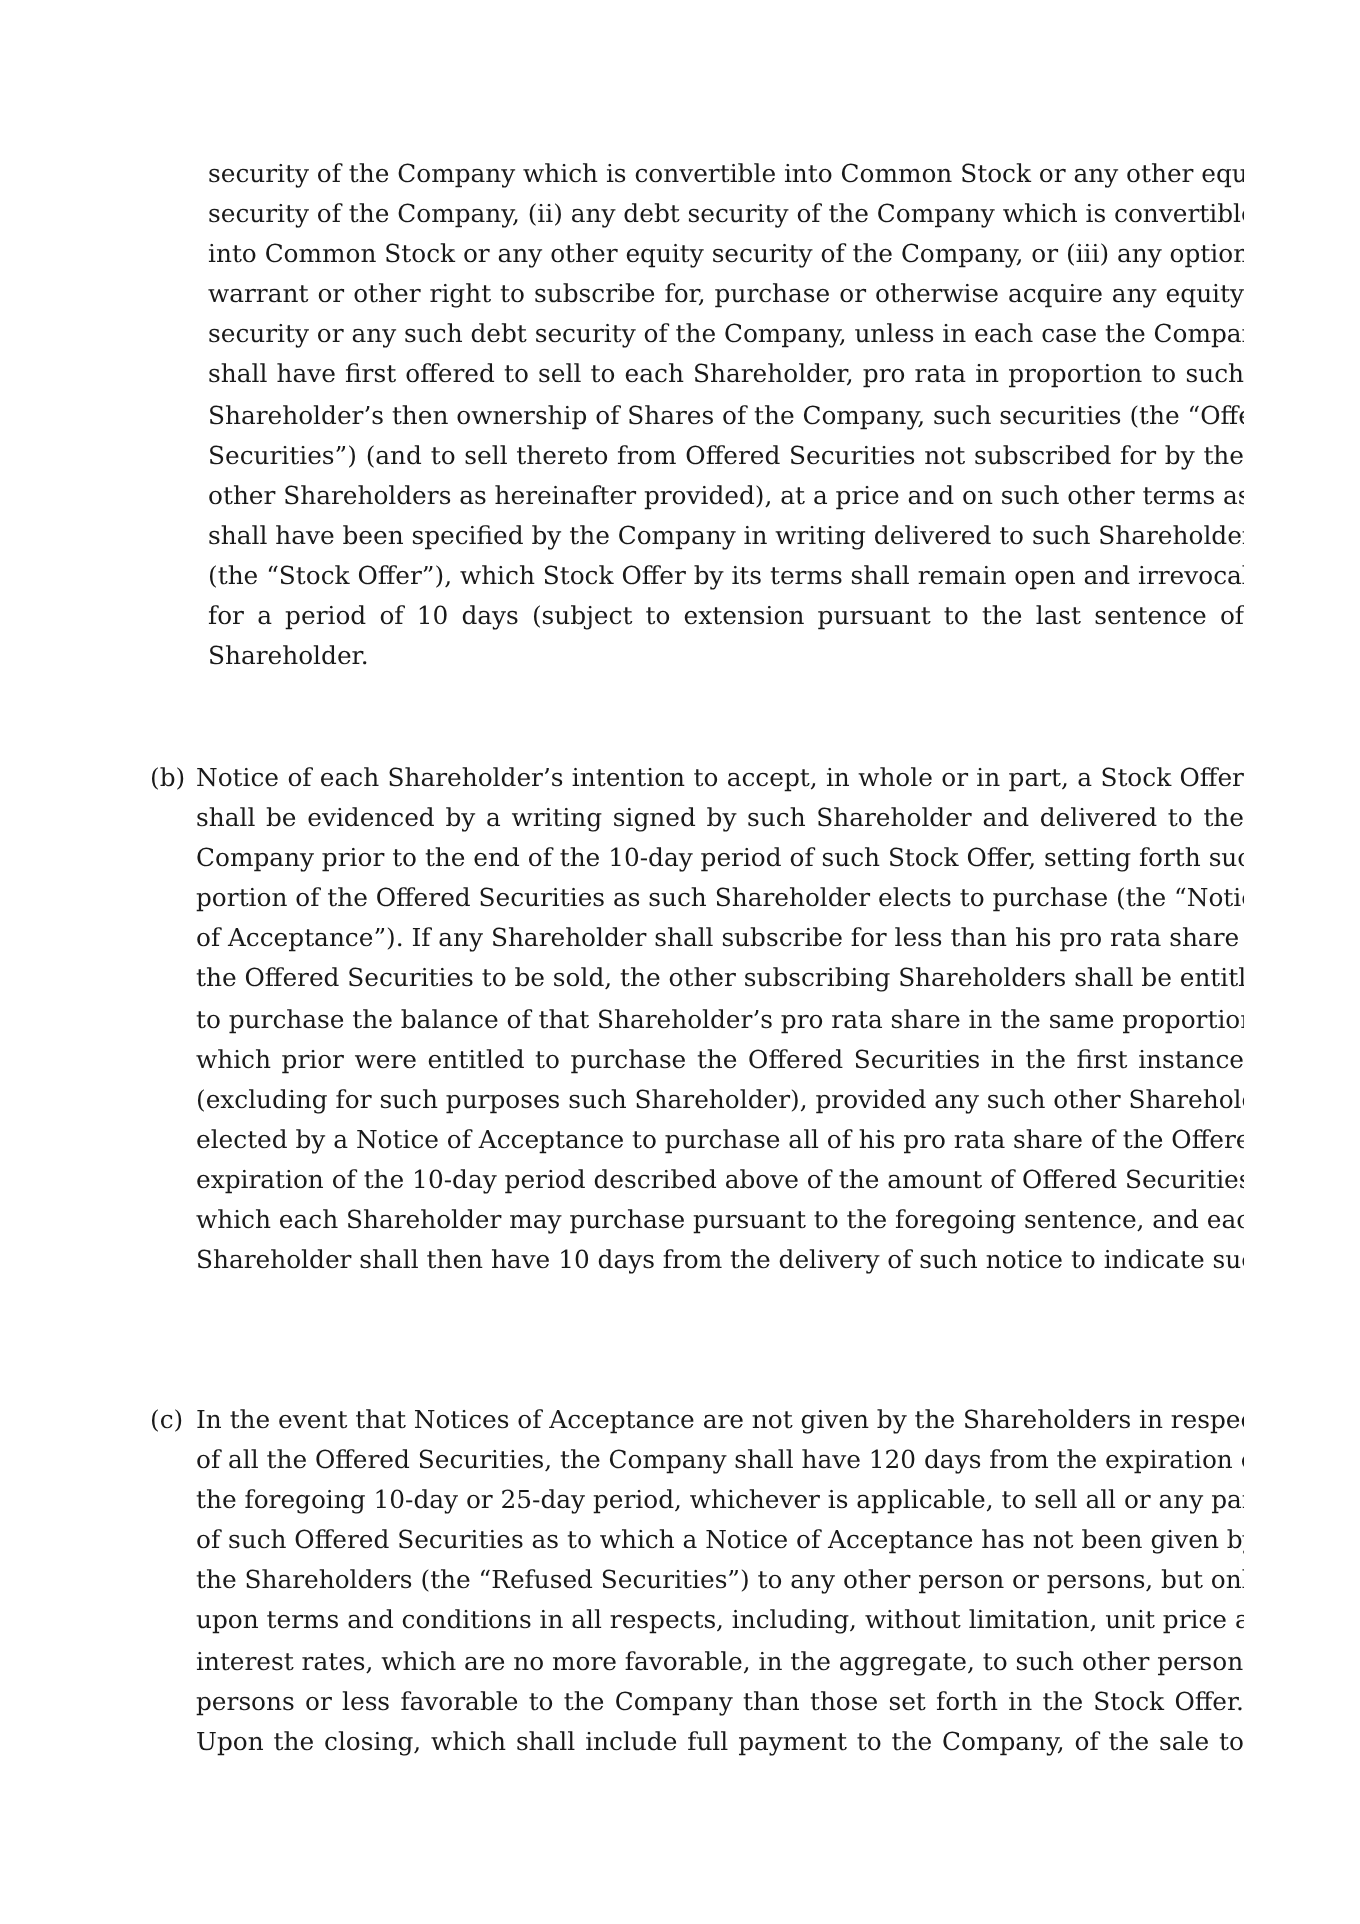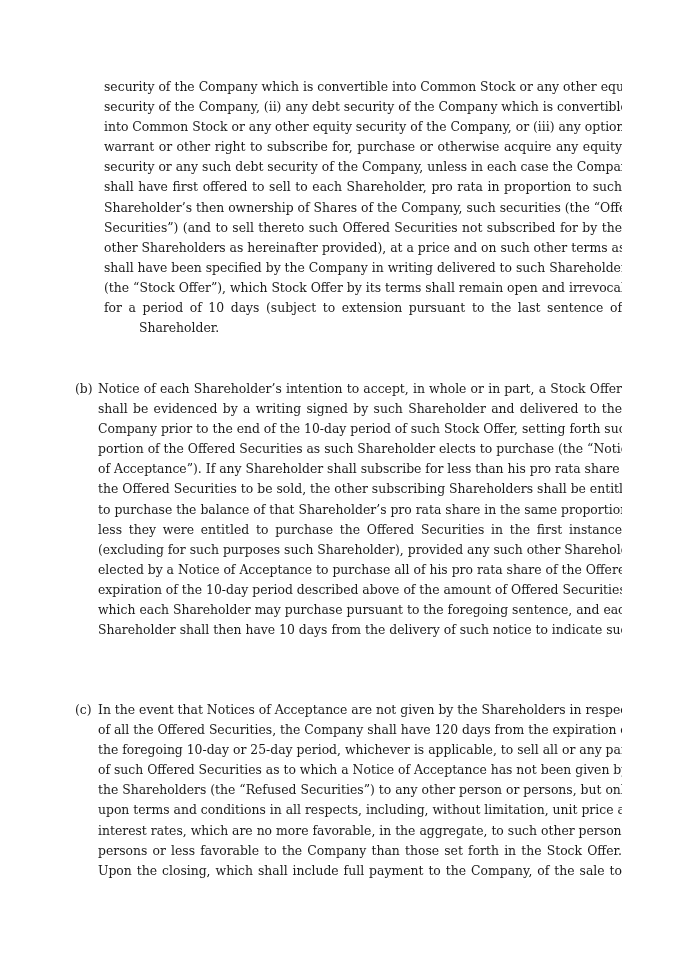--- a/index.html
+++ b/index.html
@@ -31,21 +31,20 @@
     .para .line {
       display: block;
       height: 20.1px;
       white-space: nowrap;
       text-align: justify;
       text-align-last: justify;
       overflow: hidden;
     }
     .para .line.last {
       text-align-last: left;
-      margin-left: 35px;
     }
     .cont {
       left: 104px;
       top: 77px;
       width: 518px;
     }
     .item-label {
       position: absolute;
       font-size: 12.4px;
       line-height: 20.1px;
@@ -70,38 +69,38 @@
 <div class="page">
 
   <div class="para cont">
     <span class="line">security of the Company which is convertible into Common Stock or any other equity</span>
     <span class="line">security of the Company, (ii) any debt security of the Company which  is convertible</span>
     <span class="line">into Common Stock or any other equity security of the Company, or (iii) any option,</span>
     <span class="line">warrant or other right to subscribe for, purchase or otherwise acquire any equity</span>
     <span class="line">security or any such debt security of the Company, unless in each case the Company</span>
     <span class="line">shall have first offered to sell to each Shareholder,  pro  rata  in proportion to such</span>
     <span class="line">Shareholder’s then ownership of Shares of the Company, such securities (the “Offered</span>
-    <span class="line">Securities”) (and to sell thereto such Offered Securities not subscribed for by the</span>
+    <span class="line">Securities”) (and to sell thereto from Offered Securities not subscribed for by the</span>
     <span class="line">other Shareholders as hereinafter provided), at a price and on such other terms  as</span>
     <span class="line">shall have been specified by  the Company  in writing delivered to such Shareholder</span>
     <span class="line">(the “Stock Offer”), which Stock Offer by its terms shall remain open and irrevocable</span>
     <span class="line">for a period of 10 days (subject to extension pursuant to the last sentence of</span>
     <span class="line last">Shareholder.</span>
   </div>
 
   <div class="item-label label-b">(b)</div>
   <div class="para body-b">
     <span class="line">Notice of each Shareholder’s intention to accept, in whole or in part, a Stock Offer</span>
     <span class="line">shall be evidenced by a writing signed by such Shareholder and delivered to the</span>
     <span class="line">Company prior to the end of the 10-day period of such Stock Offer, setting forth such</span>
     <span class="line">portion of the Offered Securities as such Shareholder elects to purchase (the “Notice</span>
     <span class="line">of Acceptance”). If any Shareholder shall subscribe for less than his pro rata share of</span>
     <span class="line">the Offered Securities to be sold, the other subscribing Shareholders shall be entitled</span>
     <span class="line">to purchase the balance of that Shareholder’s pro rata share in the same proportion in</span>
-    <span class="line">less they were entitled to purchase the Offered Securities in the first instance</span>
+    <span class="line">which prior were entitled to purchase the Offered Securities in the first instance</span>
     <span class="line">(excluding for such purposes such Shareholder), provided any such other Shareholder</span>
     <span class="line">elected by a Notice of Acceptance to purchase all of his pro rata share of the Offered</span>
     <span class="line">expiration of the 10-day period described above of the amount of Offered Securities</span>
     <span class="line">which each Shareholder may purchase pursuant to the foregoing sentence, and each</span>
     <span class="line">Shareholder shall then have 10 days from the delivery of such notice to indicate such</span>
   </div>
 
   <div class="item-label label-c">(c)</div>
   <div class="para body-c">
     <span class="line">In the event that Notices of Acceptance are not given by the Shareholders in respect</span>

